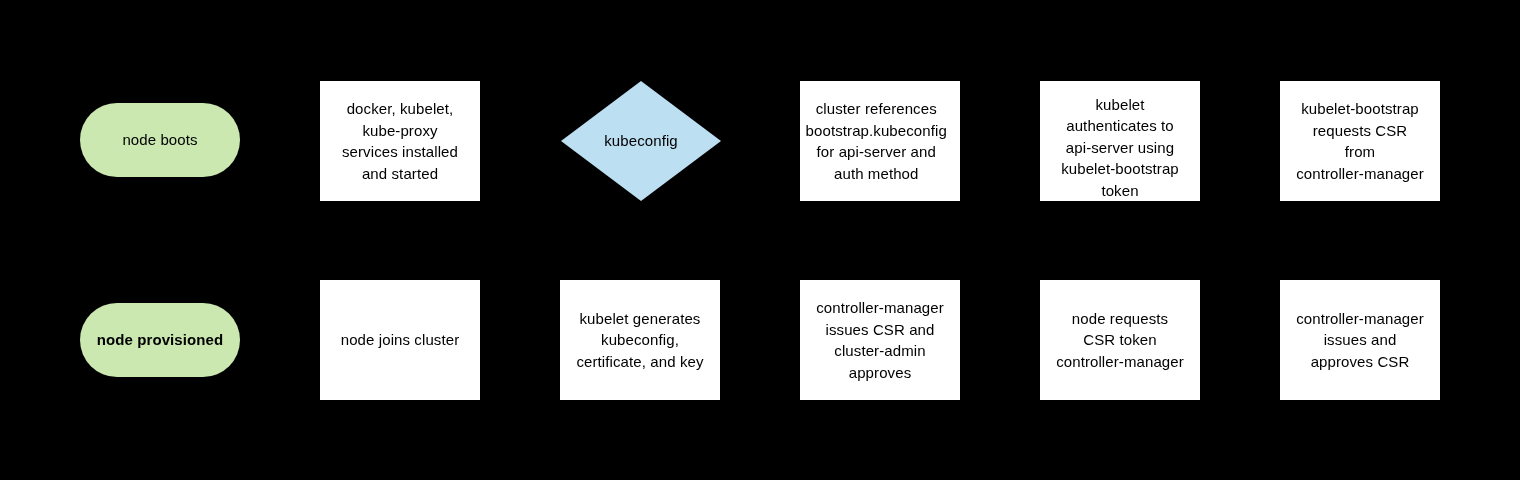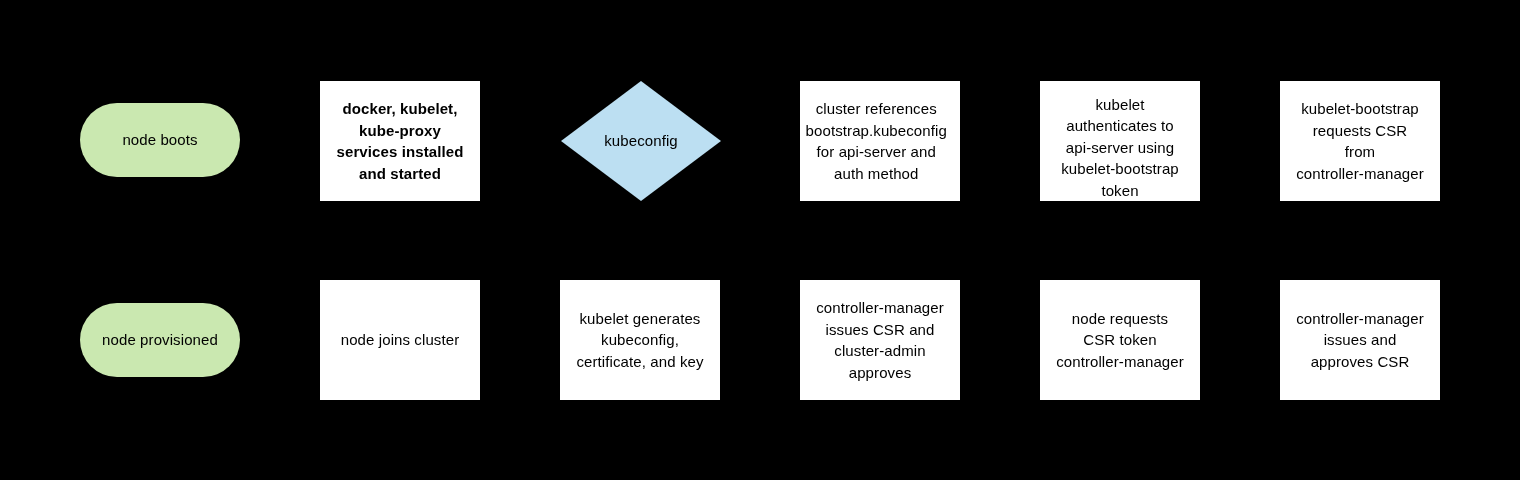--- a/index.html
+++ b/index.html
@@ -66,21 +66,21 @@
   }
 </style>
 </head>
 <body>
 
 <div id="canvas" style="width: 1520px; height: 480px; background: rgb(0, 0, 0);">
     <div style="position: absolute; left: 0px; top: 0px; width: 100%; height: 100%;">
       <div class="node shape-rounded" style="left: 80px; top: 103px; width: 160px; height: 74px; justify-content: center;">
         <span class="label">node boots</span>
       </div>
-      <div class="node shape-box" style="left: 320px; top: 81px; width: 160px; height: 120px; font-weight: bold;">
+      <div class="node shape-box" style="left: 320px; top: 81px; width: 160px; height: 120px;">
         <span class="label">docker, kubelet,
 kube-proxy
 services installed
 and started</span>
       </div>
       <div class="node shape-diamond" style="left: 561px; top: 81px; width: 160px; height: 120px;">
         <div class="diamond-bg"></div>
         <span class="label">kubeconfig</span>
       </div>
       <div class="node shape-box overflow-text" style="left: 800px; top: 81px; width: 160px; height: 120px;">
@@ -97,21 +97,21 @@
 token</span>
       </div>
       <div class="node shape-box" style="left: 1280px; top: 81px; width: 160px; height: 120px;">
         <span class="label">kubelet-bootstrap
 requests CSR
 from
 controller-manager</span>
       </div>
     </div>
     <div style="position: absolute; left: 0px; top: 0px; width: 100%; height: 100%;">
-      <div class="node shape-rounded" style="left: 80px; top: 303px; width: 160px; height: 74px;">
+      <div class="node shape-rounded" style="left: 80px; top: 303px; width: 160px; height: 74px; font-weight: bold;">
         <span class="label">node provisioned</span>
       </div>
       <div class="node shape-box" style="left: 320px; top: 280px; width: 160px; height: 120px;">
         <span class="label">node joins cluster</span>
       </div>
       <div class="node shape-box" style="left: 560px; top: 280px; width: 160px; height: 120px;">
         <span class="label">kubelet generates
 kubeconfig,
 certificate, and key</span>
       </div>

